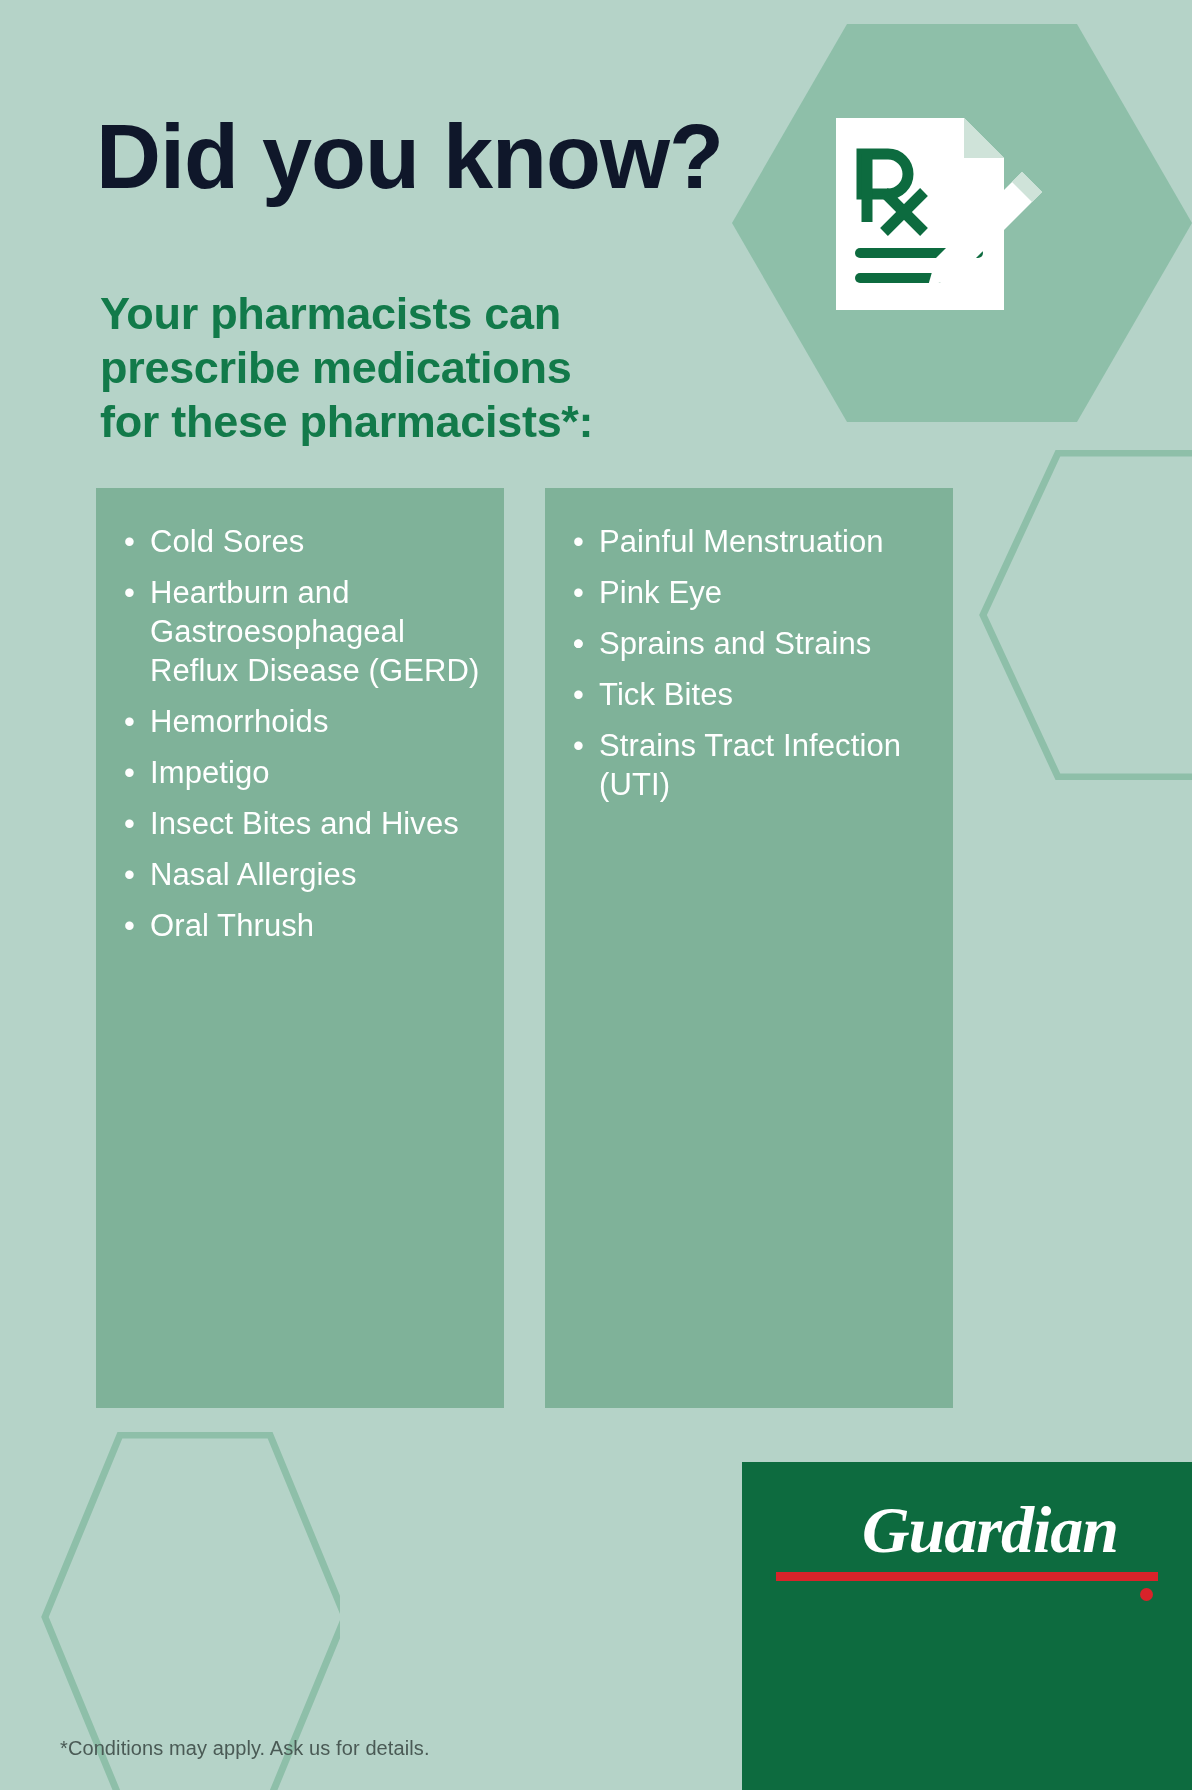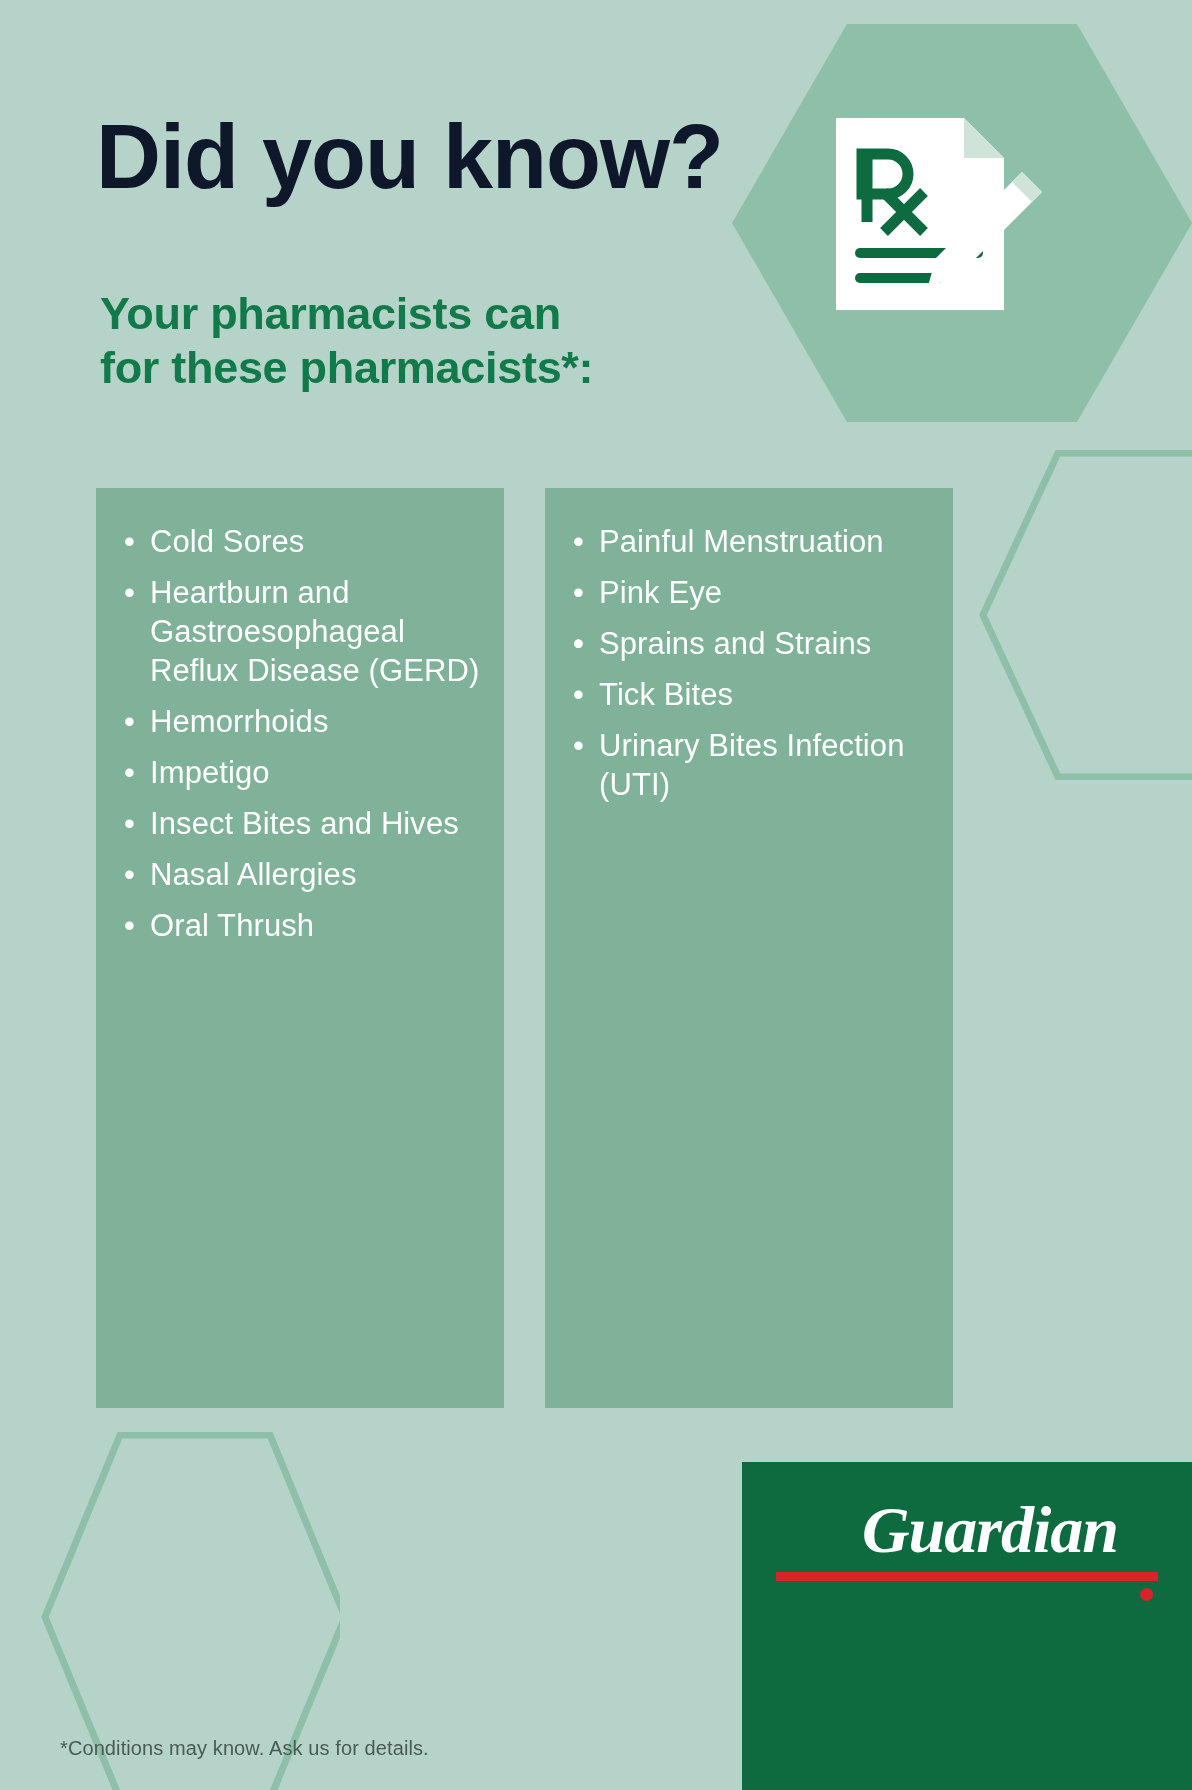--- a/index.html
+++ b/index.html
@@ -144,20 +144,21 @@
       <path d="M196 62 l20 20 -86 86 -28 8 8 -28 z" fill="#ffffff"></path>
       <path d="M196 62 l20 20 -10 10 -20 -20 z" fill="#cfe3d9"></path>
       <path d="M110 178 q30 14 58 -4" fill="none" stroke="#ffffff" stroke-width="11" stroke-linecap="round"></path>
     </svg>
   </div>
 
   <div class="headline">Did you know?</div>
 
   <div class="subhead">
     <div>Your pharmacists can</div>
+    <div>prescribe medications</div>
     <div>for these pharmacists*:</div>
   </div>
 
   <div class="panel left">
     <ul class="cond-list" id="list-left">
         <li><span class="bullet">•</span><span>Cold Sores</span></li>
         <li><span class="bullet">•</span><span>Heartburn and Gastroesophageal Reflux Disease (GERD)</span></li>
         <li><span class="bullet">•</span><span>Hemorrhoids</span></li>
         <li><span class="bullet">•</span><span>Impetigo</span></li>
         <li><span class="bullet">•</span><span>Insect Bites and Hives</span></li>
@@ -166,25 +167,25 @@
       </ul>
   </div>
 
   <div class="panel right">
     <ul class="cond-list" id="list-right">
         <li><span class="bullet">•</span><span>Painful Menstruation</span></li>
         <li><span class="bullet">•</span><span>Pink Eye</span></li>
         <li><span class="bullet">•</span></li>
         <li><span class="bullet">•</span><span>Sprains and Strains</span></li>
         <li><span class="bullet">•</span><span>Tick Bites</span></li>
-        <li><span class="bullet">•</span><span>Urinary Bites Infection (UTI)</span></li>
+        <li><span class="bullet">•</span><span>Strains Tract Infection (UTI)</span></li>
       </ul>
   </div>
 
-  <div class="footnote">*Conditions may know. Ask us for details.</div>
+  <div class="footnote">*Conditions may apply. Ask us for details.</div>
 
   <div class="logo-box">
     <div class="logo-word">Guardian</div>
     <div class="logo-rule"></div>
     <div class="logo-dot"></div>
   </div>
 
 </div>
 
 </body></html>

